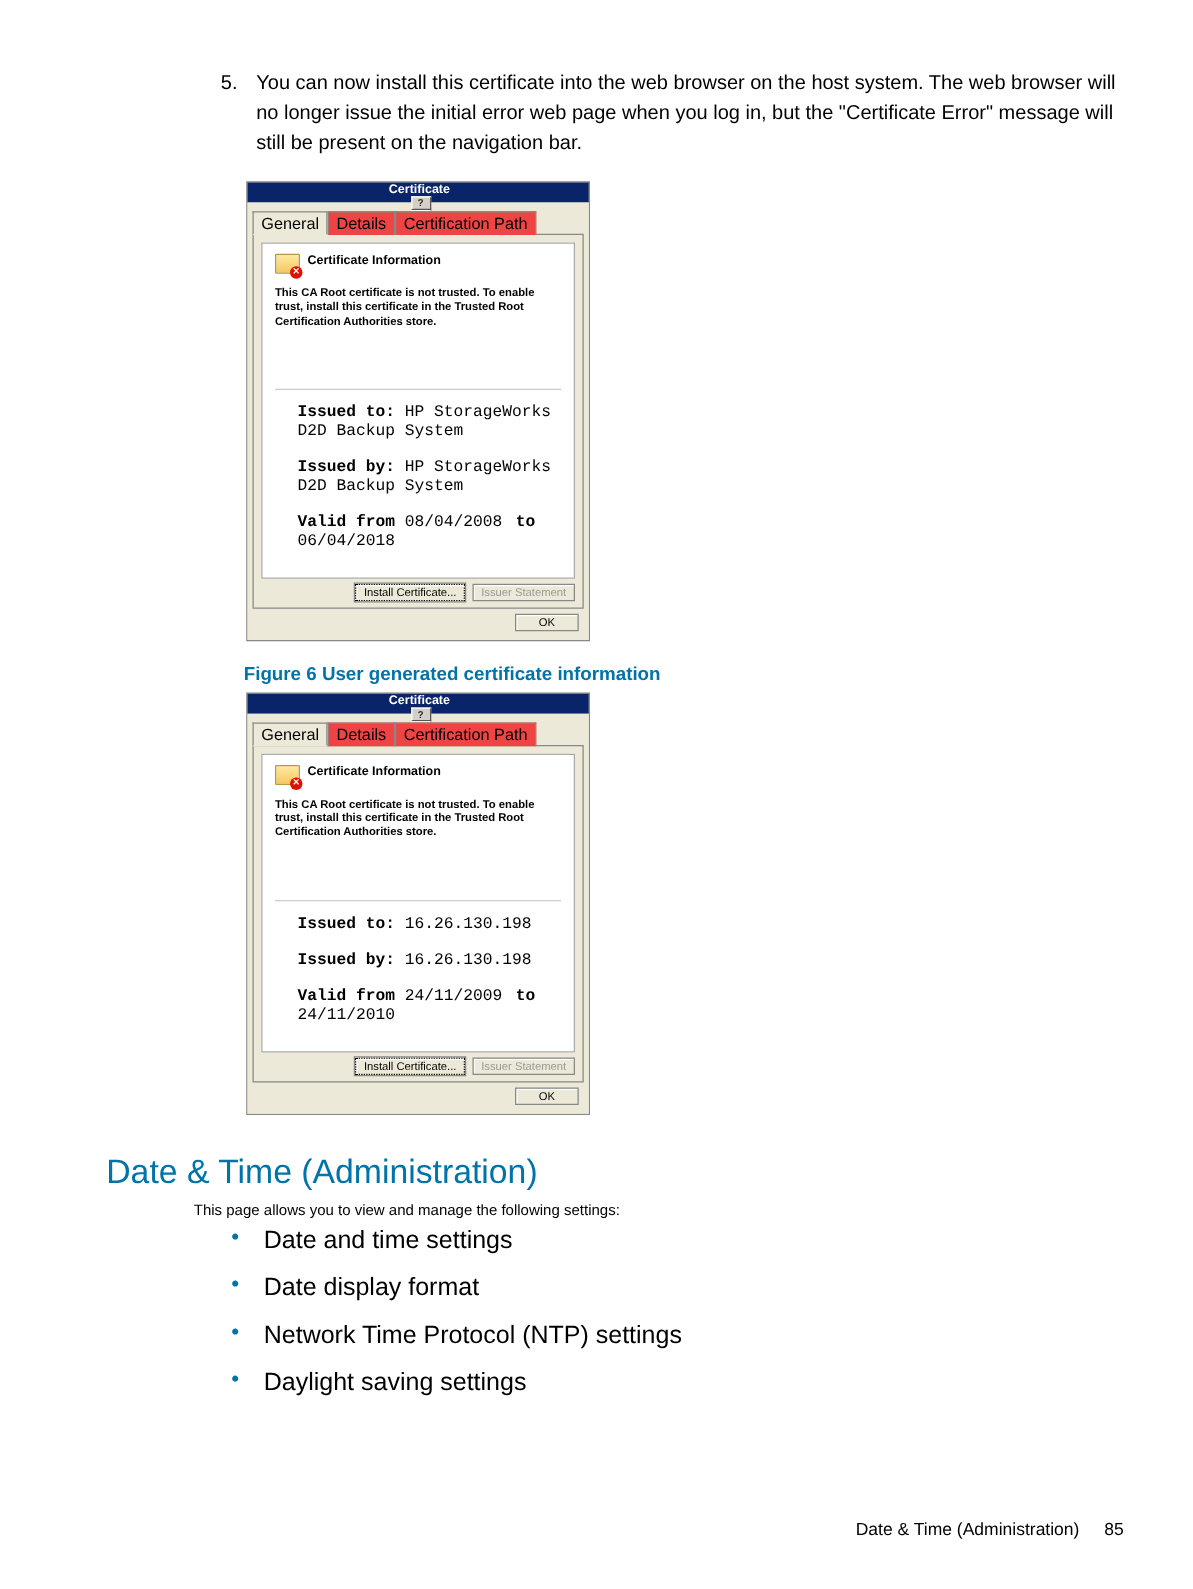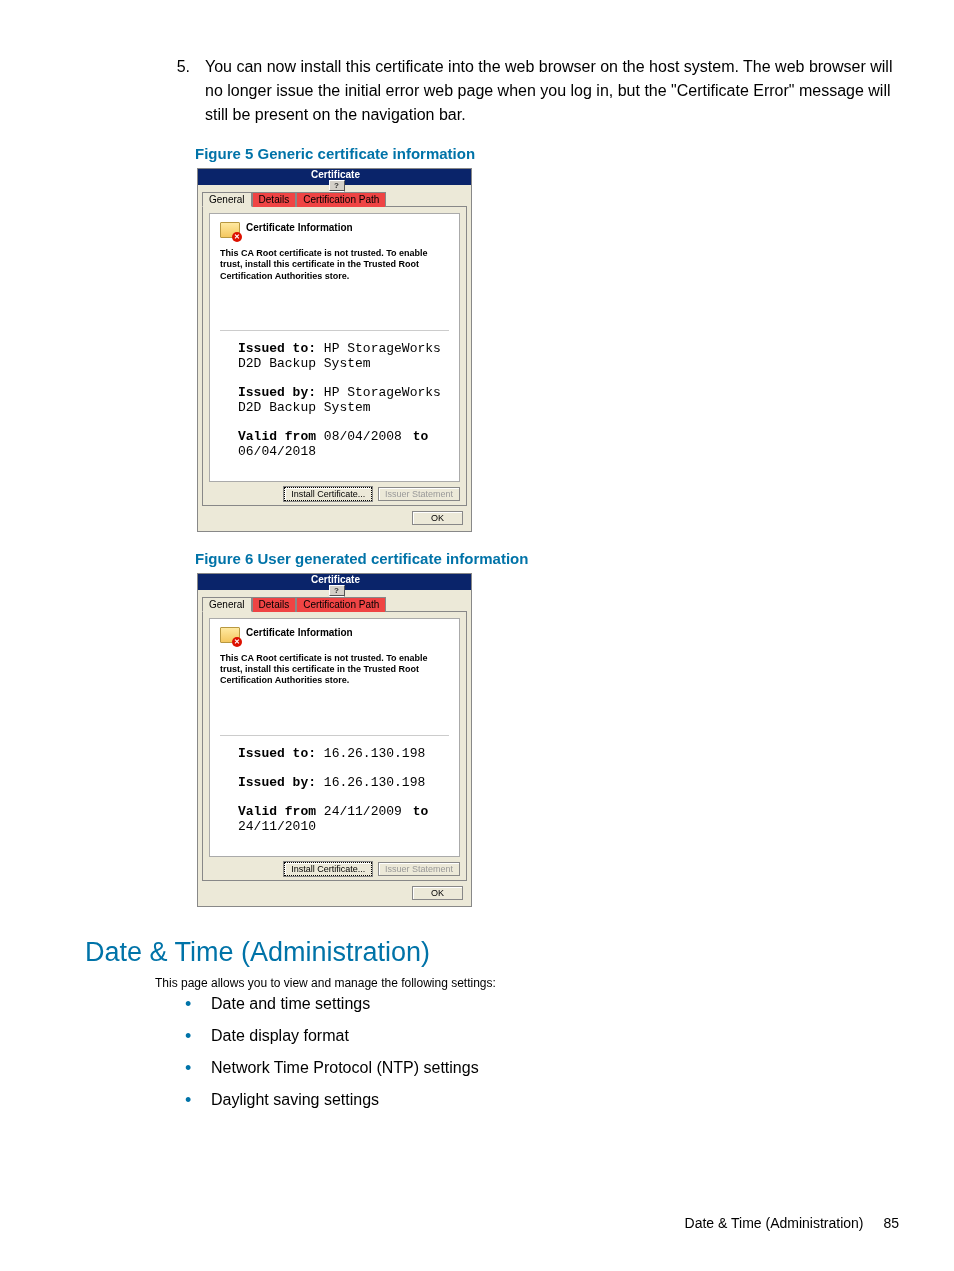--- a/index.html
+++ b/index.html
@@ -76,21 +76,21 @@
     margin-left: 2px;
     display: flex; align-items: center; justify-content: center;
     font-size: 8px; font-weight: bold; color:#333;
   }
   .cert-body {
     padding: 4px 4px 8px 4px;
     background: #ece9d8;
   }
   .tabstrip {
     display: flex;
-    font-size: 10px;
+    font-size: 13px;
     margin-top: 2px;
   }
   .tab {
     border: 1px solid #888;
     border-bottom: none;
     padding: 1px 6px;
     background: #ef4444;
     margin-right: 0px;
     position: relative;
     top: 1px;
@@ -191,21 +191,21 @@
     line-height: 1.5;
   }
   ul.bullets {
     list-style: none;
     padding: 0;
     margin: 0 0 0 100px;
   }
   ul.bullets li {
     position: relative;
     padding-left: 26px;
-    font-size: 16px;
+    font-size: 20px;
     line-height: 1.5;
     margin-bottom: 8px;
   }
   ul.bullets li::before {
     content: "•";
     position: absolute;
     left: 0;
     color: #0073a8;
     font-size: 18px;
     line-height: 1;
@@ -224,21 +224,20 @@
 </head>
 <body>
 
 <div class="page">
 
   <div class="step-para">
     <div class="step-num">5.</div>
     <div class="step-text">You can now install this certificate into the web browser on the host system. The web browser will no longer issue the initial error web page when you log in, but the "Certificate Error" message will still be present on the navigation bar.</div>
   </div>
 
-  <div class="fig-caption">Figure 5 Generic certificate information</div>
 
   <div class="cert-dialog">
     <div class="cert-titlebar">
       <span>Certificate</span>
       <span class="spacer"></span>
       <span class="cert-win-btn">?</span>
       <span class="cert-win-btn">×</span>
     </div>
     <div class="cert-body">
       <div class="tabstrip">

